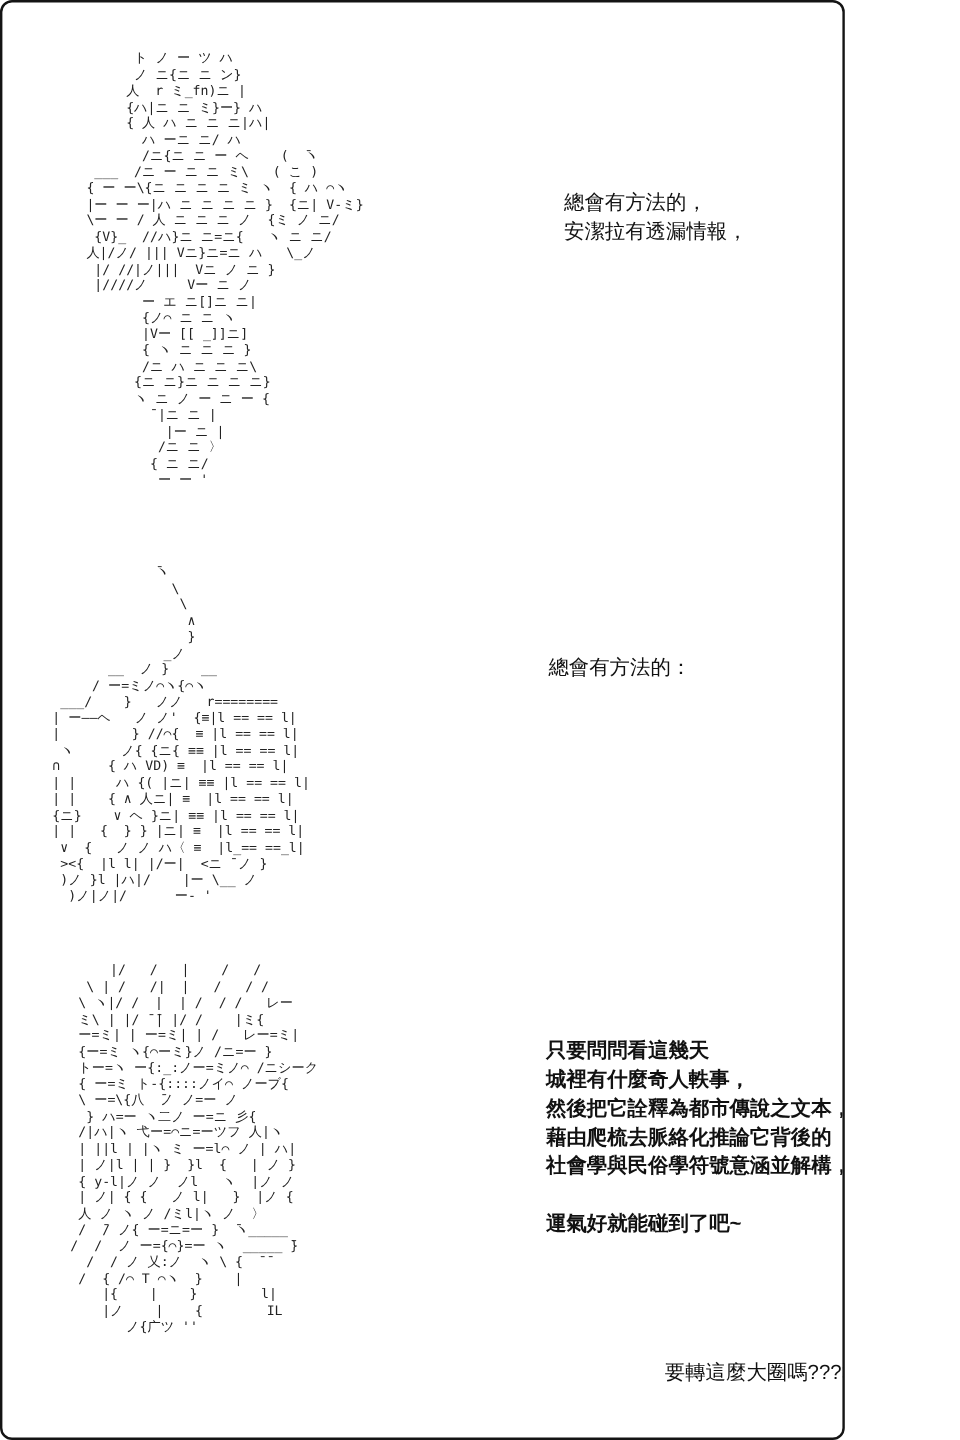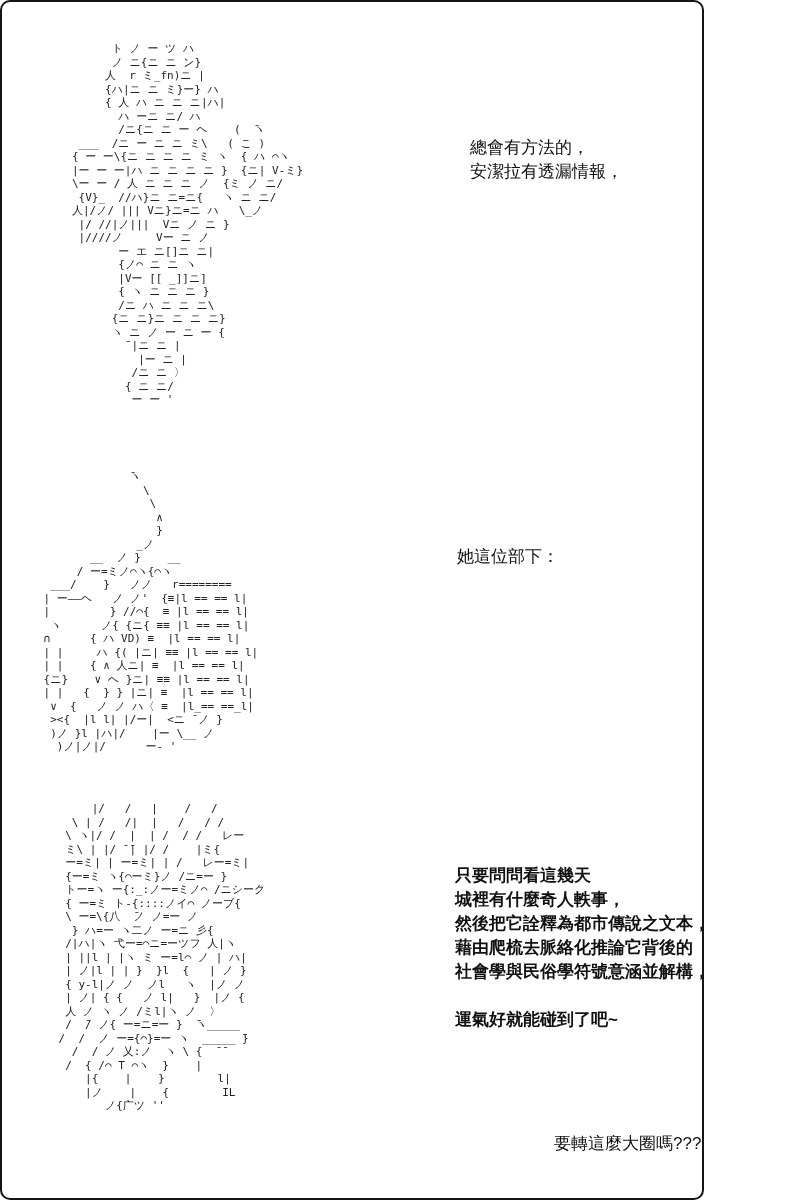--- a/index.html
+++ b/index.html
@@ -28,21 +28,21 @@
     position: absolute;
     font-size: 17px;
     line-height: 24px;
     white-space: pre;
     color: #111111;
     font-family: "Liberation Sans", sans-serif;
   }
   .aa1 { left: 70px;  top: 40px;  }
   .aa2 { left: 35px;  top: 468px; }
   .aa3 { left: 50px;  top: 800px; }
-  .t1  { left: 468px; top: 134px; }
+  .t1  { left: 468px; top: 155px; }
   .t2a { left: 455px; top: 543px; }
   .t2b { left: 383px; top: 567px; }
   .t3  { left: 453px; top: 862px; font-weight: bold; }
   .t4  { left: 552px; top: 1106px; margin-top: 24px; }
 </style>
 </head>
 <body>
 
 <div class="page">
 
@@ -116,21 +116,21 @@
  /  /  ノ ー={⌒}=ー ヽ  _____ ̄}
    /  / ノ 乂:ノ  ヽ \ {  ̄ ̄
   /  { /⌒ T ⌒ヽ  }    |
      |{    |    }        l|
      |ノ    |    {        IL
         ノ{广ツ ''</pre>
 
   <div class="txt t1">總會有方法的，
 安潔拉有透漏情報，</div>
 
-  <div class="txt t2a">她這位部下：</div>
+  <div class="txt t2a">總會有方法的：</div>
 
 
   <div class="txt t3">只要問問看這幾天
 城裡有什麼奇人軼事，
 然後把它詮釋為都市傳說之文本，
 藉由爬梳去脈絡化推論它背後的
 社會學與民俗學符號意涵並解構，
 
 運氣好就能碰到了吧~</div>
 

